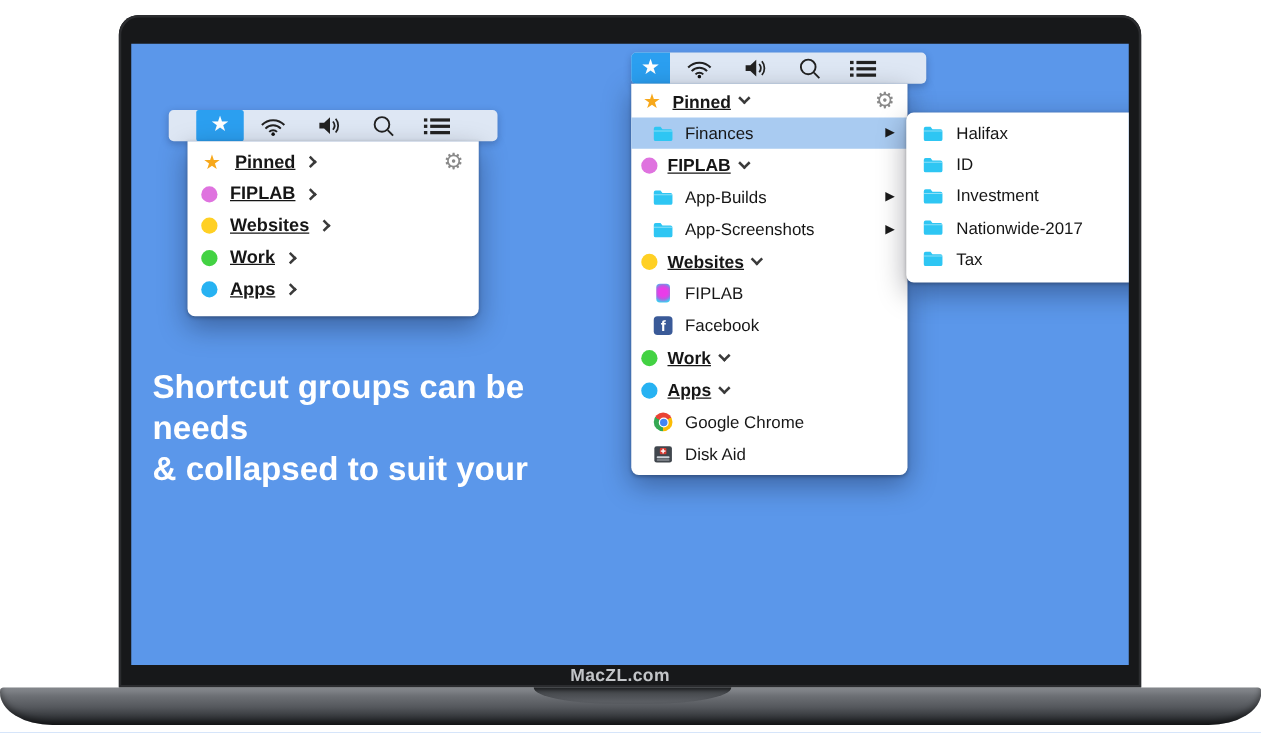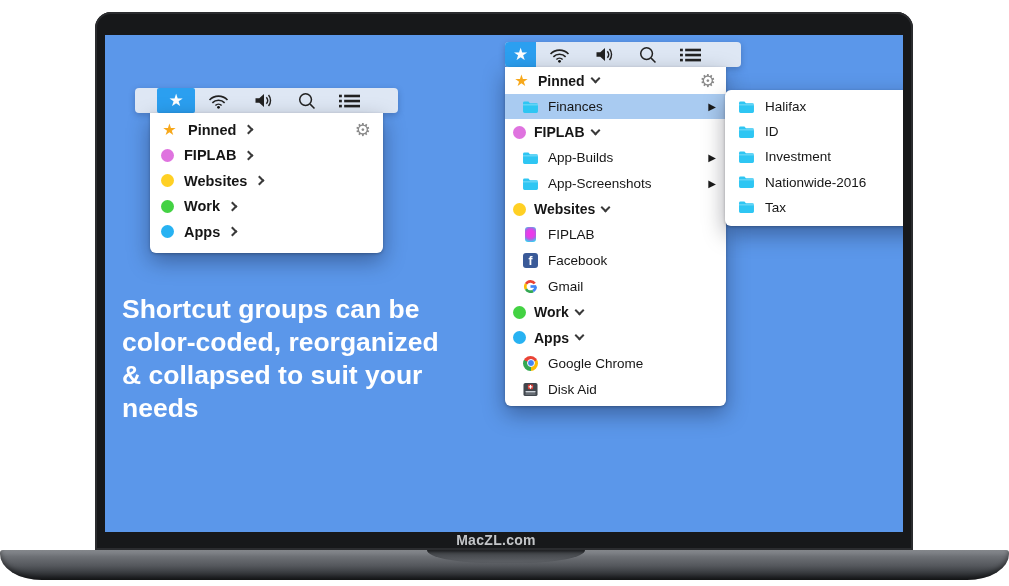--- a/index.html
+++ b/index.html
@@ -50,21 +50,21 @@
   .submenu-panel { left:620px; top:55px; width:206px; padding:4px 0 6px 0;
     border-radius:6px; z-index:5; }
 
   .row { display:flex; align-items:center; position:relative; color:#161616; }
   .left-panel .row { height:25.5px; padding:0 12px 0 11px; }
   .main-panel .row { height:25.7px; padding:0 10px 0 8px; font-size:13.5px; }
   .main-panel .row.item { padding-left:17px; }
   .submenu-panel .row { height:25.2px; padding:0 10px 0 13px; font-size:13.5px; }
   .row.selected { background:var(--selection,#a9cbf1); }
 
-  .hlabel { font-weight:700; font-size:14px; margin:0 7px 0 8px; }
+  .hlabel { font-weight:700; font-size:14px; margin:0 7px 0 8px;text-decoration:underline; }
   .left-panel .hlabel { font-size:14.5px; margin-left:10px; }
   .ilabel { font-weight:400; margin-left:9px; }
   .submenu-panel .ilabel { margin-left:10px; }
 
   .dot { width:13px; height:13px; border-radius:50%; flex:0 0 auto; }
   .star-gold { color:var(--star_gold,#f7a81b); font-size:16px; line-height:1;
     font-family:"DejaVu Sans",sans-serif; flex:0 0 auto; }
   .gear { color:#8a8a8a; font-size:18px; line-height:1; margin-left:auto;
     font-family:"DejaVu Sans",sans-serif; cursor:default; }
   .chev { width:7px; height:7px; border-right:2.2px solid #3a3a3a;
@@ -87,23 +87,22 @@
     border:1.7px solid #ffffff; border-radius:50%; }
 </style>
 </head>
 <body>
 
 <div class="stage">
   <div class="lid">
     <div class="screen">
       <div class="caption" id="caption">
           <div>Shortcut groups can be</div>
-          <div>color-coded, reorganized</div>
+          <div>needs</div>
           <div>&amp; collapsed to suit your</div>
-          <div>needs</div>
         </div>
       <div class="menubar mb-left" id="menubar-left">
           <span class="lead"></span>
           <span class="cell star-cell">
             <span class="star-white">★</span>
           </span>
           <span class="cell">
             <span class="icw" style="width:24px">
               <svg viewBox="0 0 24 18" width="23" height="17">
                 <path d="M2.5 8.5 A13 13 0 0 1 21.5 8.5" fill="none" stroke="#222" stroke-width="1.7"></path>
@@ -271,32 +270,20 @@
               <span class="ic-fiplab"></span>
             </span>
             <span class="ilabel">FIPLAB</span>
           </div>
           <div class="row item">
             <span class="icw">
               <span class="ic-fb">f</span>
             </span>
             <span class="ilabel">Facebook</span>
           </div>
-          <div class="row item">
-            <span class="icw">
-              <svg viewBox="0 0 18 18" width="15" height="15">
-                <path d="M3.63 5.9 A6.2 6.2 0 0 1 14.08 5.44" fill="none" stroke="#ea4335" stroke-width="3.2"></path>
-                <path d="M3.63 12.1 A6.2 6.2 0 0 1 3.63 5.9" fill="none" stroke="#fbbc05" stroke-width="3.2"></path>
-                <path d="M12.1 14.37 A6.2 6.2 0 0 1 3.63 12.1" fill="none" stroke="#34a853" stroke-width="3.2"></path>
-                <path d="M15.2 9 A6.2 6.2 0 0 1 12.1 14.37" fill="none" stroke="#4285f4" stroke-width="3.2"></path>
-                <rect x="9" y="7.4" width="6.8" height="3.2" fill="#4285f4"></rect>
-              </svg>
-            </span>
-            <span class="ilabel">Gmail</span>
-          </div>
           <div class="row header">
             <span class="dot" style="background:#43d243"></span>
             <span class="hlabel">Work</span>
             <span class="chev down"></span>
           </div>
           <div class="row header">
             <span class="dot" style="background:#27b2f2"></span>
             <span class="hlabel">Apps</span>
             <span class="chev down"></span>
           </div>
@@ -353,21 +340,21 @@
             <span class="ilabel">Investment</span>
             <span class="sub-arrow">▶</span>
           </div>
           <div class="row">
             <span class="icw">
               <svg viewBox="0 0 18 15" width="17" height="14">
                 <path d="M1 3.2 Q1 1.6 2.6 1.6 h4.2 l1.6 2 h6.9 Q17 3.6 17 5.2 v7 Q17 13.8 15.4 13.8 H2.6 Q1 13.8 1 12.2 z" fill="var(--folder)"></path>
                 <path d="M1 5.2 h16" stroke="rgba(255,255,255,.45)" stroke-width=".9" fill="none"></path>
               </svg>
             </span>
-            <span class="ilabel">Nationwide-2016</span>
+            <span class="ilabel">Nationwide-2017</span>
             <span class="sub-arrow">▶</span>
           </div>
           <div class="row">
             <span class="icw">
               <svg viewBox="0 0 18 15" width="17" height="14">
                 <path d="M1 3.2 Q1 1.6 2.6 1.6 h4.2 l1.6 2 h6.9 Q17 3.6 17 5.2 v7 Q17 13.8 15.4 13.8 H2.6 Q1 13.8 1 12.2 z" fill="var(--folder)"></path>
                 <path d="M1 5.2 h16" stroke="rgba(255,255,255,.45)" stroke-width=".9" fill="none"></path>
               </svg>
             </span>
             <span class="ilabel">Tax</span>

